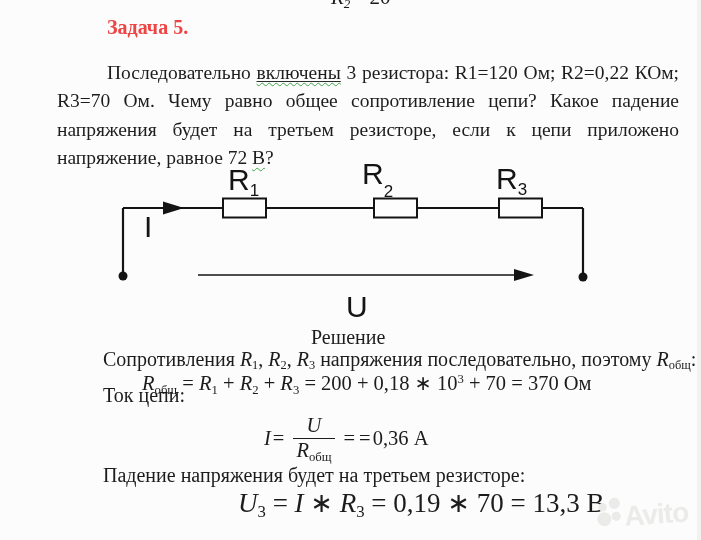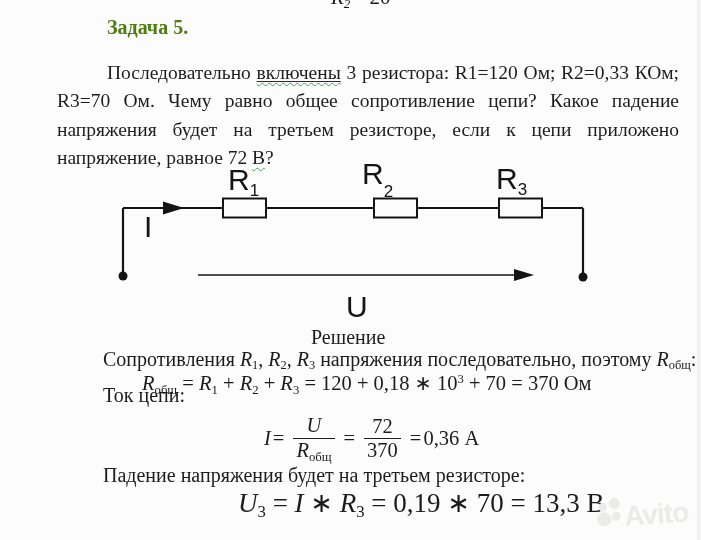--- a/index.html
+++ b/index.html
@@ -10,21 +10,21 @@
   }
   .edge-right{position:absolute;right:0;top:0;bottom:0;width:4px;background:#f2f2f0;}
 
   
   .top-frag{position:absolute;top:-15px;left:331px;font-size:21px;white-space:nowrap;color:#1a1a1a;}
   .top-frag .var{font-style:italic;}
   .top-frag .sb{font-size:13px;vertical-align:-4px;}
   .top-frag .val{margin-left:14px;font-style:normal;}
 
   
-  .task-title{position:absolute;left:107px;top:16px;font-size:20px;font-weight:bold;color:#4d7c0f;}
+  .task-title{position:absolute;left:107px;top:16px;font-size:20px;font-weight:bold;color:#ef4444;}
   .task-text{
     position:absolute;left:57px;top:39px;width:622px;
     font-size:19.5px;line-height:28.6px;text-align:justify;text-indent:50px;
     color:#1d1d1d;
   }
   .uline{text-decoration:underline;text-decoration-color:#2b2b2b;text-decoration-thickness:1.2px;text-underline-offset:2px;margin-top:29px;}
   .spell{text-decoration-line:underline;text-decoration-style:wavy;text-decoration-color:#3fa448;text-decoration-thickness:1px;text-underline-offset:3px;}
   .spell .uline{text-decoration:underline wavy #3fa448, underline solid #2b2b2b;}
 
   
@@ -64,21 +64,21 @@
 <body>
 
 <div class="edge-right"></div>
 
 <div class="top-frag">
   <span class="var"><span>R</span><span class="sb">2</span></span>
   <span class="val">20</span>
 </div>
 
 <div class="task-title">Задача 5.</div>
-<p class="task-text"><span>Последовательно </span><span class="spell"><span class="uline">включены</span></span><span> 3 резистора: R1=120 Ом; R2=0,33 КОм; R3=70 Ом. Чему равно общее сопротивление цепи? Какое падение напряжения будет на третьем резисторе, если к цепи приложено напряжение, равное 72 </span><span class="spell">В</span><span>?</span></p>
+<p class="task-text"><span>Последовательно </span><span class="spell"><span class="uline">включены</span></span><span> 3 резистора: R1=120 Ом; R2=0,22 КОм; R3=70 Ом. Чему равно общее сопротивление цепи? Какое падение напряжения будет на третьем резисторе, если к цепи приложено напряжение, равное 72 </span><span class="spell">В</span><span>?</span></p>
 
 <svg class="circuit" width="701" height="200" viewBox="0 0 701 200">
   <line class="cw" x1="123" y1="68" x2="583" y2="68"></line>
   <line class="cw" x1="123" y1="68" x2="123" y2="133"></line>
   <line class="cw" x1="583" y1="68" x2="583" y2="134"></line>
   <circle class="cfill" cx="123" cy="136" r="4.5"></circle>
   <circle class="cfill" cx="583" cy="137" r="4.5"></circle>
   <polygon class="cfill" points="184,68 163,61.5 163,74.5"></polygon>
   <rect class="cbox" x="223" y="58.5" width="43" height="19"></rect>
   <rect class="cbox" x="374" y="58.5" width="43" height="19"></rect>
@@ -87,37 +87,32 @@
   <text class="clabel" x="362" y="44"><tspan>R</tspan><tspan class="csub" dy="13">2</tspan></text>
   <text class="clabel" x="496" y="49"><tspan>R</tspan><tspan class="csub" dy="6">3</tspan></text>
   <text class="clabel" x="144" y="97">I</text>
   <line class="cw-thin" x1="198" y1="135" x2="519" y2="135"></line>
   <polygon class="cfill" points="534,135 514,129 514,141"></polygon>
   <text class="clabel" x="346" y="177">U</text>
 </svg>
 
 <div class="line s-heading">Решение</div>
 <div class="line s-intro"><span>Сопротивления </span><span class="v">R</span><span class="sb">1</span><span>, </span><span class="v">R</span><span class="sb">2</span><span>, </span><span class="v">R</span><span class="sb">3</span><span> напряжения последовательно, поэтому </span><span class="v">R</span><span class="sb">общ</span><span>:</span></div>
-<div class="line s-rtotal"><span class="v">R</span><span class="sb">общ</span><span> = </span><span class="v">R</span><span class="sb">1</span><span> + </span><span class="v">R</span><span class="sb">2</span><span> + </span><span class="v">R</span><span class="sb">3</span><span> = 120 + 0,18 ∗ 10</span><span class="sp">3</span><span> + 70 = 370 Ом</span></div>
+<div class="line s-rtotal"><span class="v">R</span><span class="sb">общ</span><span> = </span><span class="v">R</span><span class="sb">1</span><span> + </span><span class="v">R</span><span class="sb">2</span><span> + </span><span class="v">R</span><span class="sb">3</span><span> = 200 + 0,18 ∗ 10</span><span class="sp">3</span><span> + 70 = 370 Ом</span></div>
 <div class="line s-tok">Ток цепи:</div>
 
 <div class="line s-frac">
   <span class="v">I</span>
   <span class="op">=</span>
   <span class="frac">
     <span class="num v">U</span>
     <span class="bar"></span>
     <span class="den"><span class="v">R</span><span class="sb">общ</span></span>
   </span>
   <span class="op">=</span>
-  <span class="frac">
-    <span class="num">72</span>
-    <span class="bar"></span>
-    <span class="den">370</span>
-  </span>
   <span class="op">=</span>
   <span>0,36 А</span>
 </div>
 
 <div class="line s-drop">Падение напряжения будет на третьем резисторе:</div>
 <div class="line s-u3"><span class="v">U</span><span class="sb">3</span><span> = </span><span class="v">I</span><span> ∗ </span><span class="v">R</span><span class="sb">3</span><span> = 0,19 ∗ 70 = 13,3 В</span></div>
 
 <div class="watermark">
   <svg width="115" height="52" viewBox="0 0 115 52">
     <circle class="wm-fill" cx="11" cy="20" r="4.2"></circle>

